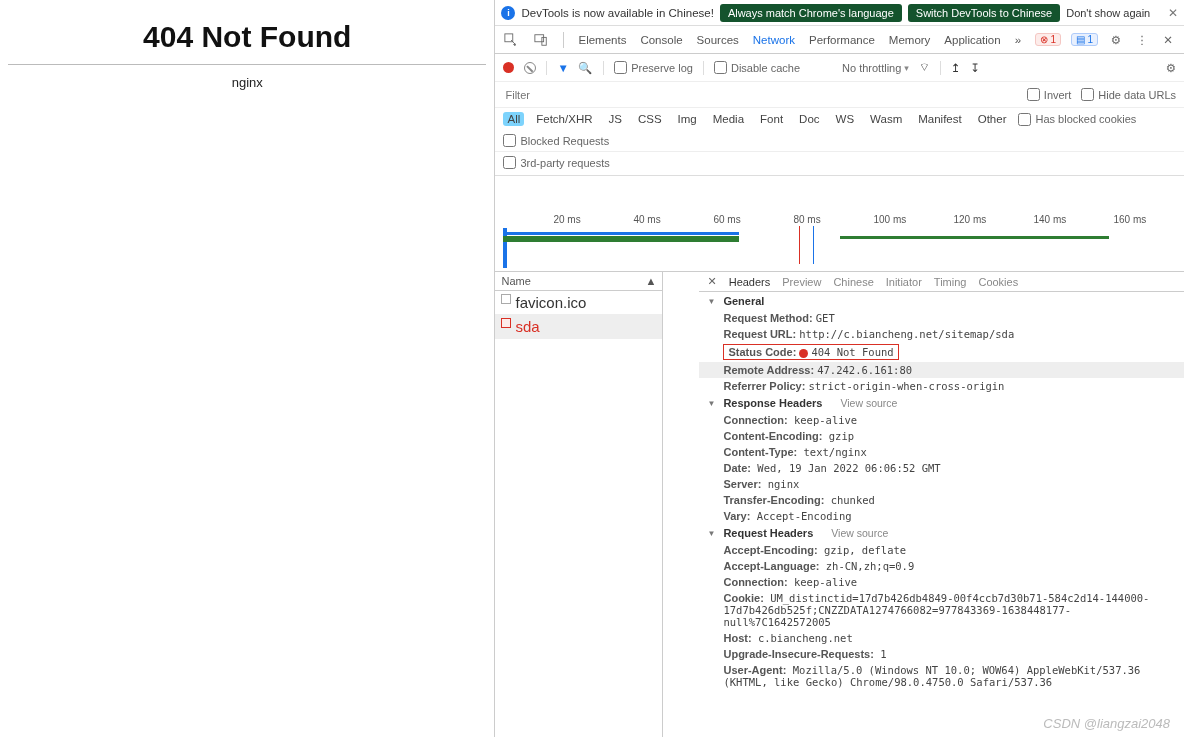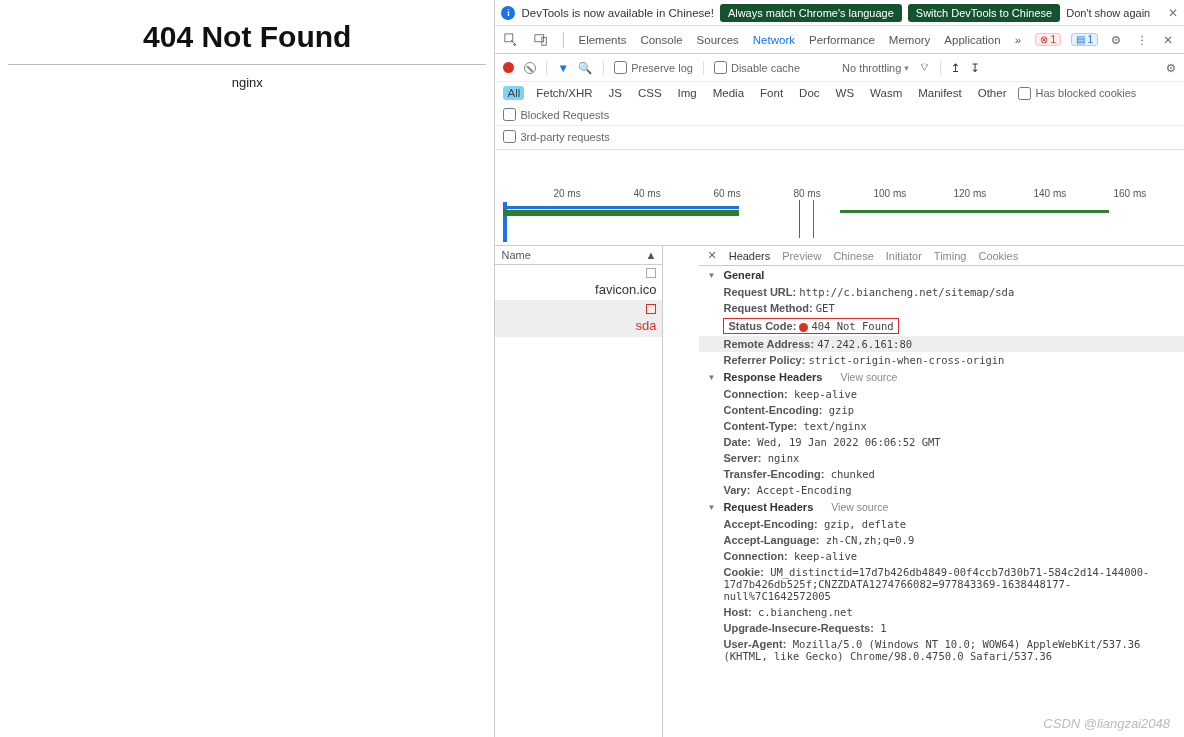--- a/index.html
+++ b/index.html
@@ -65,21 +65,21 @@
   .bar1b { position: absolute; left: 0; width: 35%; height: 3px; background: #1a73e8; top: 0; }
   .marker-red { position: absolute; left: 44%; top: -6px; width: 1px; height: 38px; background: #d93025; }
   .marker-blue { position: absolute; left: 46%; top: -6px; width: 1px; height: 38px; background: #1a73e8; }
   .bar2 { position: absolute; left: 50%; width: 40%; height: 3px; background: #2e7d32; top: 4px; }
   .hl-box { position: absolute; left: 0; top: -4px; width: 3px; height: 40px; border: 2px solid #1a73e8; background: rgba(26,115,232,0.05); }
 
   
   .reqarea { display: flex; flex: 1; overflow: hidden; gap: 36px; }
   .reqlist { width: 168px; border-right: 1px solid #ccc; }
   .reqlist .hdr { display: flex; align-items: center; justify-content: space-between; padding: 3px 6px; border-bottom: 1px solid #ccc; font-size: 11px; color: #555; }
-  .reqlist .item { display: flex; align-items: flex-end; gap: 4px; padding: 3px 6px; font-size: 13px; border-bottom: 1px solid #eee; flex-direction: column; }
+  .reqlist .item { display: flex; align-items: flex-start; gap: 4px; padding: 3px 6px; font-size: 15px; border-bottom: 1px solid #eee; }
   .reqlist .item .sq { width: 10px; height: 10px; border: 1px solid #aaa; }
   .reqlist .item.sel { background: #eee; color: #d93025; }
   .reqlist .item.sel .sq { border-color: #d93025; background: #fdecea; }
 
   .reqdetail { flex: 1; overflow-y: auto; }
   .detail-tabs { display: flex; align-items: center; gap: 12px; padding: 3px 8px; border-bottom: 1px solid #ccc; font-size: 11px; color: #888; }
   .detail-tabs .dt { cursor: pointer; }
   .detail-tabs .dt.active { color: #333; }
   .detail-tabs .close { color: #666; cursor: pointer; }
 
@@ -171,20 +171,32 @@
           <span>Disable cache</span>
         </label>
       <span class="select">No throttling</span>
       <span class="icon-btn">⌔</span>
       <span class="sep"></span>
       <span class="icon-btn">↥</span>
       <span class="icon-btn">↧</span>
       <span class="gear-right">⚙</span>
     </div>
 
+    <div class="filterrow">
+      <input class="filter-input" placeholder="Filter" style="">
+      <span class="flex1"></span>
+      <label class="cb">
+          <input type="checkbox" style="">
+          <span>Invert</span>
+        </label>
+      <label class="cb">
+          <input type="checkbox" style="">
+          <span>Hide data URLs</span>
+        </label>
+    </div>
 
     <div class="typerow">
       <span class="chip active">All</span>
       <span class="chip">Fetch/XHR</span>
       <span class="chip">JS</span>
       <span class="chip">CSS</span>
       <span class="chip">Img</span>
       <span class="chip">Media</span>
       <span class="chip">Font</span>
       <span class="chip">Doc</span>
@@ -250,22 +262,22 @@
           <span class="dt">Preview</span>
           <span class="dt">Chinese</span>
           <span class="dt">Initiator</span>
           <span class="dt">Timing</span>
           <span class="dt">Cookies</span>
         </div>
 
         <div class="sect-hdr">
             <span>General</span>
           </div>
+        <div class="kv"><span class="k">Request Method:</span> <span class="v">GET</span></div>
         <div class="kv"><span class="k">Request URL:</span> <span class="v">http://c.biancheng.net/sitemap/sda</span></div>
-        <div class="kv"><span class="k">Request Method:</span> <span class="v">GET</span></div>
         <div class="kv">
           <span class="status-box"><span class="k">Status Code:</span> <span class="status-dot"></span> <span class="v">404 Not Found</span></span>
         </div>
         <div class="kv hl-row"><span class="k">Remote Address:</span> <span class="v">47.242.6.161:80</span></div>
         <div class="kv"><span class="k">Referrer Policy:</span> <span class="v">strict-origin-when-cross-origin</span></div>
 
         <div class="sect-hdr">
             <span>Response Headers</span>
             <span class="view-src">View source</span>
           </div>

